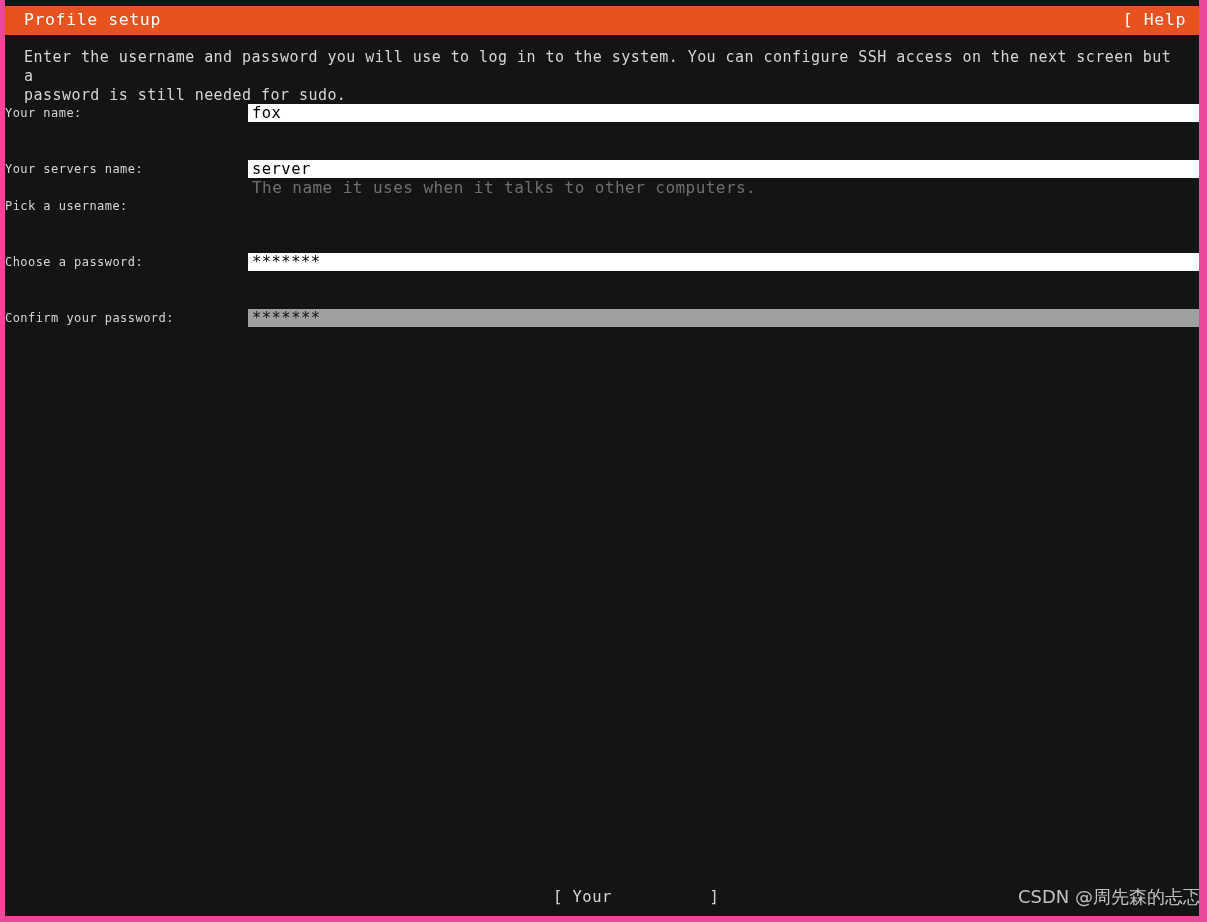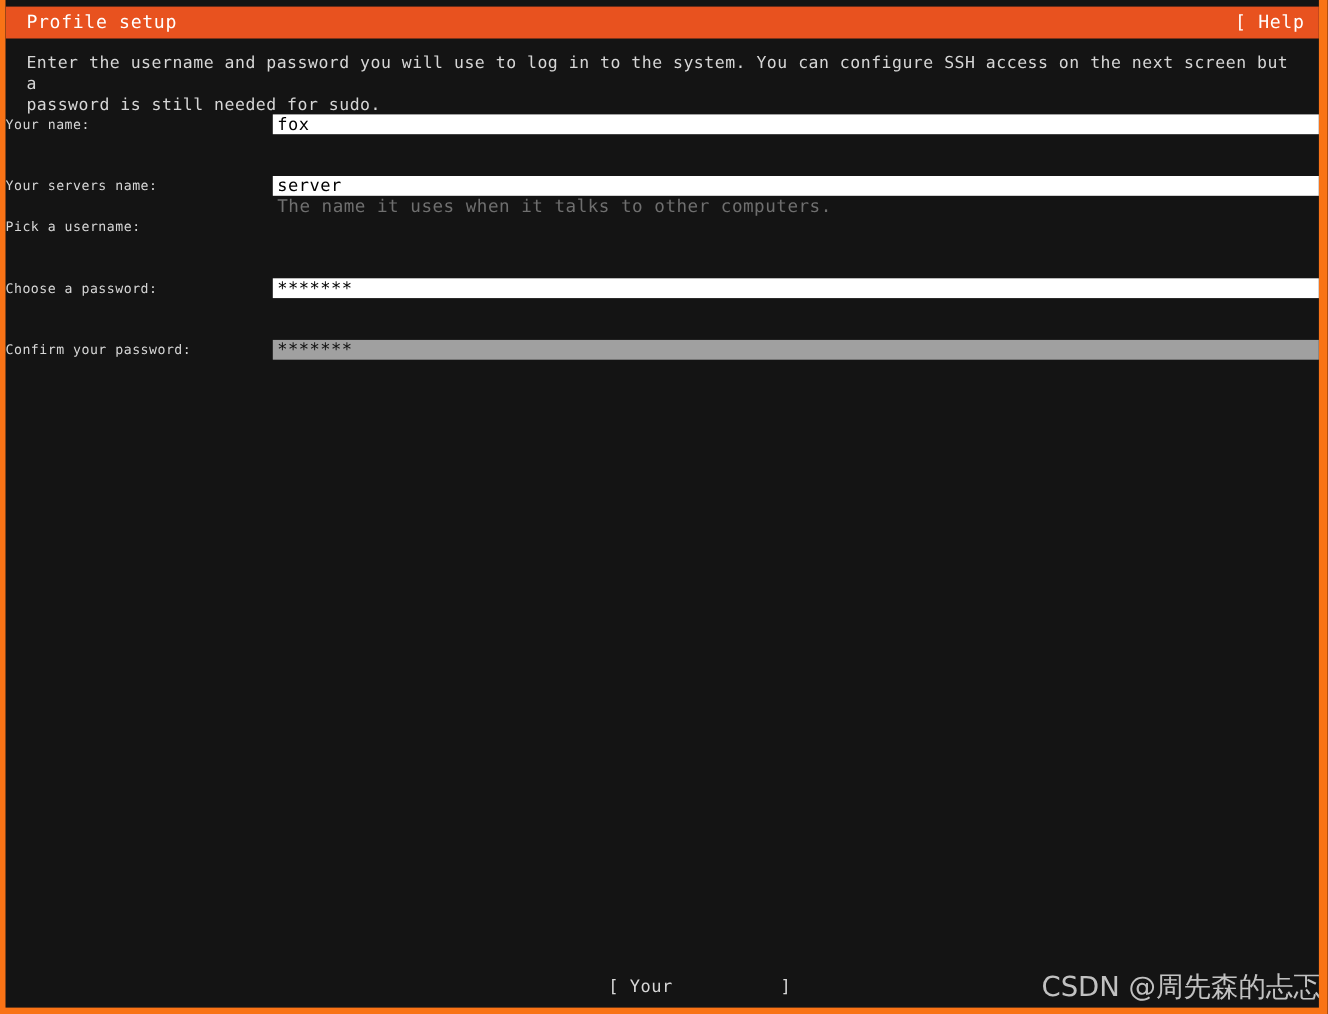--- a/index.html
+++ b/index.html
@@ -12,21 +12,21 @@
     height: 922px;
     overflow: hidden;
     font-family: "DejaVu Sans Mono", "Liberation Mono", monospace;
   }
 
   
   #terminal {
     position: relative;
     width: 1207px;
     height: 922px;
-    background: #f97316;
+    background: #ec4899;
     box-sizing: border-box;
     padding: 0 8px 6px 5px;
     text-decoration: underline;
   }
 
   #screen {
     position: relative;
     width: 100%;
     height: 100%;
     background: #141414;
@@ -151,21 +151,21 @@
     line-height: 20px;
     letter-spacing: 0.45px;
     white-space: pre;
   }
   .watermark {
     position: absolute;
     right: -2px;
     top: -3px;
     color: #cfcfcf;
     font-family: "DejaVu Sans", "Liberation Sans", sans-serif;
-    font-size: 25px;
+    font-size: 18px;
     line-height: 26px;
     white-space: pre;
     opacity: 0.93;
     text-align: right;
   }
 </style>
 </head>
 <body>
 
 <div id="terminal">

